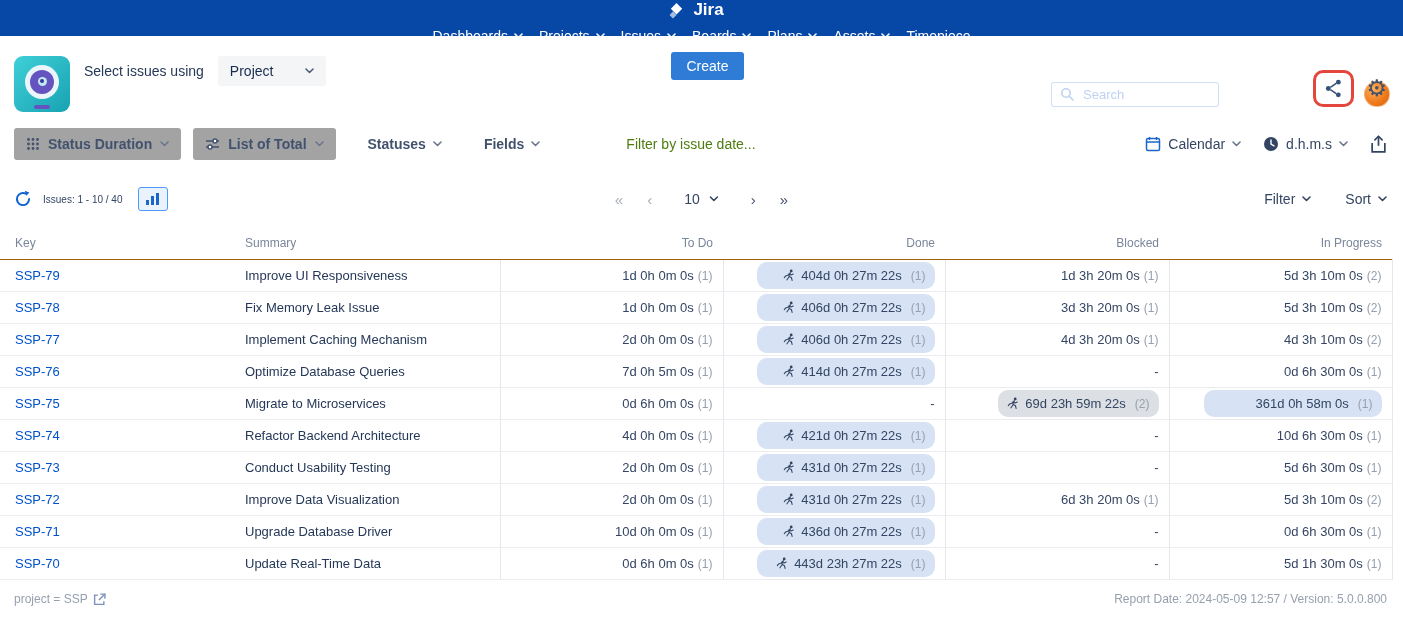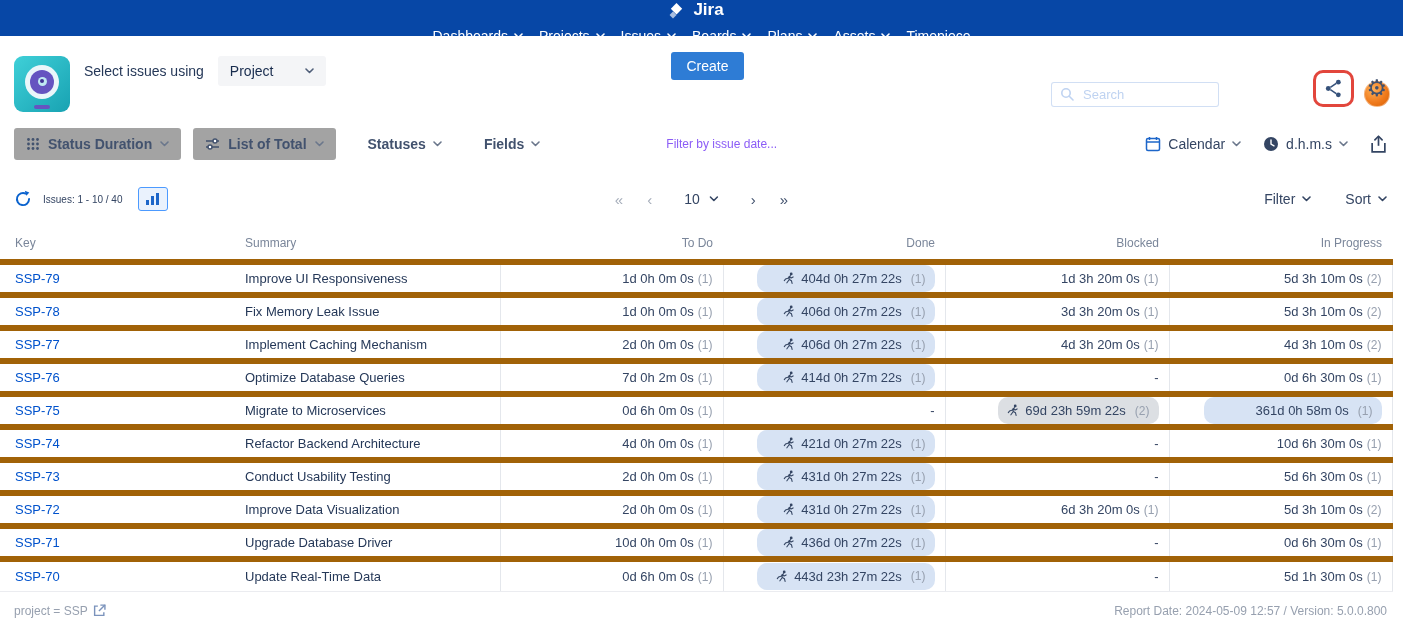--- a/index.html
+++ b/index.html
@@ -53,21 +53,21 @@
   .red-annotation { border:3px solid #E2463C; border-radius:10px; padding:5px 7px; display:flex; align-items:center; }
   .report-gear { color:#42526E; font-size:23px; line-height:1; }
 
   
   .toolbar { display:flex; align-items:center; margin-top:16px; padding:0 16px 0 14px; }
   .tool-btn { display:flex; align-items:center; gap:8px; background:#a3a3a3; border-radius:3px;
     padding:8px 12px; font-size:14px; color:#42526E; font-weight:600; margin-right:12px; }
   .tool-plain { display:flex; align-items:center; gap:7px; font-size:14px; color:#42526E; font-weight:600;
     padding:8px 6px; margin-left:14px; }
   .tool-btn .chev, .tool-plain .chev, .right-tool .chev { color:#6B778C; }
-  .date-filter { margin-left:120px; font-size:12px; color:#8b5cf6; }
+  .date-filter { margin-left:80px; font-size:14px; color:#4d7c0f; }
   .toolbar-right { margin-left:auto; display:flex; align-items:center; gap:22px; }
   .right-tool { display:flex; align-items:center; gap:7px; font-size:14px; color:#344563; }
 
   
   .listbar { position:relative; display:flex; align-items:center; margin-top:24px; padding:0 16px 0 14px; height:30px; }
   .listbar-left { display:flex; align-items:center; gap:11px; }
   .issues-count { font-size:10px; color:#344563; }
   .chart-btn { display:flex; align-items:center; justify-content:center; width:30px; height:24px;
     border:1px solid #4C9AFF; border-radius:3px; background:#EAF2FD; margin-left:4px; }
   .pagination { position:absolute; left:50%; transform:translateX(-50%); display:flex; align-items:center; gap:24px; }
@@ -75,21 +75,21 @@
   .pg-btn.disabled { color:#A5ADBA; }
   .page-size { display:flex; align-items:center; gap:10px; font-size:14px; color:#344563; padding:4px 8px; }
   .listbar-right { margin-left:auto; display:flex; align-items:center; gap:34px; }
   .fs-btn { display:flex; align-items:center; gap:7px; font-size:14px; color:#344563; }
 
   
   table { border-collapse:collapse; table-layout:fixed; width:1392px; margin-top:14px; }
   thead th { font-size:12px; font-weight:400; color:#7A869A; padding:8px 10px 9px 10px; text-align:right; }
   thead th.col-key { text-align:left; padding-left:15px; }
   thead th.col-summary { text-align:left; }
-  tbody td { height:32px; font-size:13px; border-top:6px solid #a16207; border-bottom:1px solid #EBECF0; padding:0 10px; }
+  tbody td { height:32px; font-size:13px; border-top:1px solid #a16207; border-bottom:1px solid #EBECF0; padding:0 10px; }
   td.col-key { padding-left:15px; }
   .key-link { color:#0052CC; text-decoration:none; font-weight:500; }
   td.col-summary { color:#253858; }
   td.num { text-align:right; border-left:1px solid #E4E7EC; white-space:nowrap; }
   td.num:last-child { border-right:1px solid #E4E7EC; }
   .dur { color:#344563; }
   .cnt { color:#97A0AF; font-size:12px; margin-left:4px; }
   .dash { color:#344563; }
   .pill { display:inline-flex; align-items:center; justify-content:flex-end; gap:5px;
     background:#D7E3F4; border-radius:10px; padding:2px 9px; min-width:178px; height:27px; }
@@ -431,21 +431,21 @@
             </svg>
             <span class="dur">406d 0h 27m 22s</span>
             <span class="cnt">(1)</span>
           </span></td>
         <td class="num"><span class="dur">4d 3h 20m 0s</span><span class="cnt">(1)</span></td>
         <td class="num"><span class="dur">4d 3h 10m 0s</span><span class="cnt">(2)</span></td>
       </tr>
       <tr>
         <td class="col-key"><a href="#" class="key-link">SSP-76</a></td>
         <td class="col-summary"><span>Optimize Database Queries</span></td>
-        <td class="num"><span class="dur">7d 0h 2m 0s</span><span class="cnt">(1)</span></td>
+        <td class="num"><span class="dur">7d 0h 5m 0s</span><span class="cnt">(1)</span></td>
         <td class="num"><span class="pill">
             <svg class="runner" width="13" height="13" viewBox="0 0 13 13">
               <circle cx="8.2" cy="1.9" r="1.4" fill="#344563"></circle>
               <path d="M7.6 3.7L5.6 5.3l.7 2.2-2.4 3.3M6.3 7.5l2.2 1.3.6 2.6M5.6 5.3l2.6.6 1.9-1M4.8 6.3L2.5 7.1 1.3 8.6" stroke="#344563" stroke-width="1.1" fill="none" stroke-linecap="round" stroke-linejoin="round"></path>
             </svg>
             <span class="dur">414d 0h 27m 22s</span>
             <span class="cnt">(1)</span>
           </span></td>
         <td class="num"><span class="dash">-</span></td>
         <td class="num"><span class="dur">0d 6h 30m 0s</span><span class="cnt">(1)</span></td>

